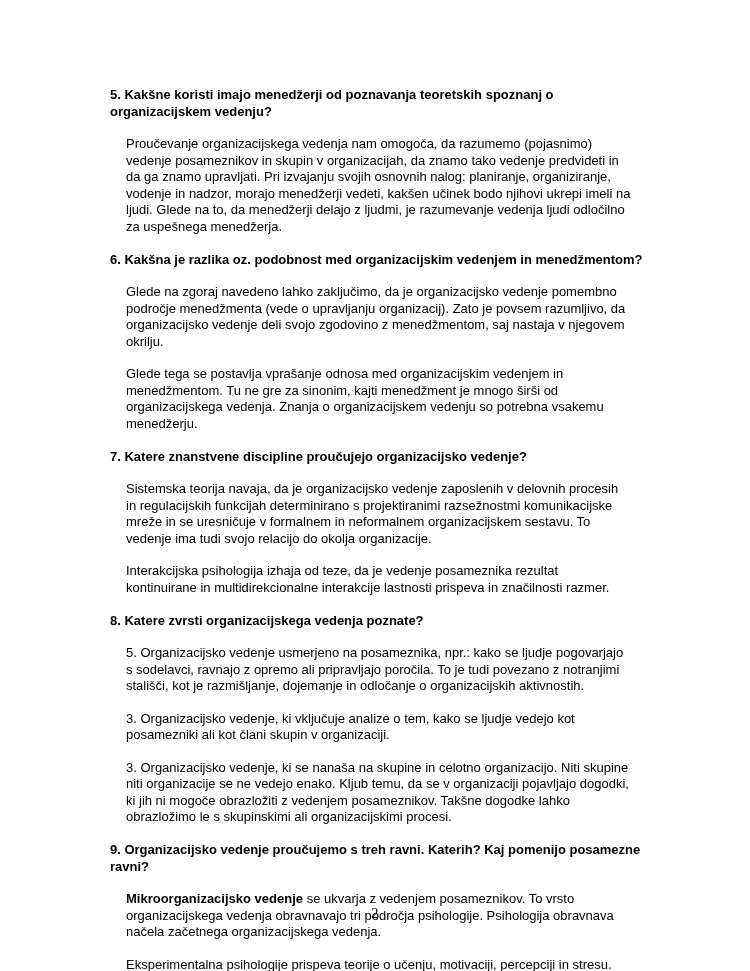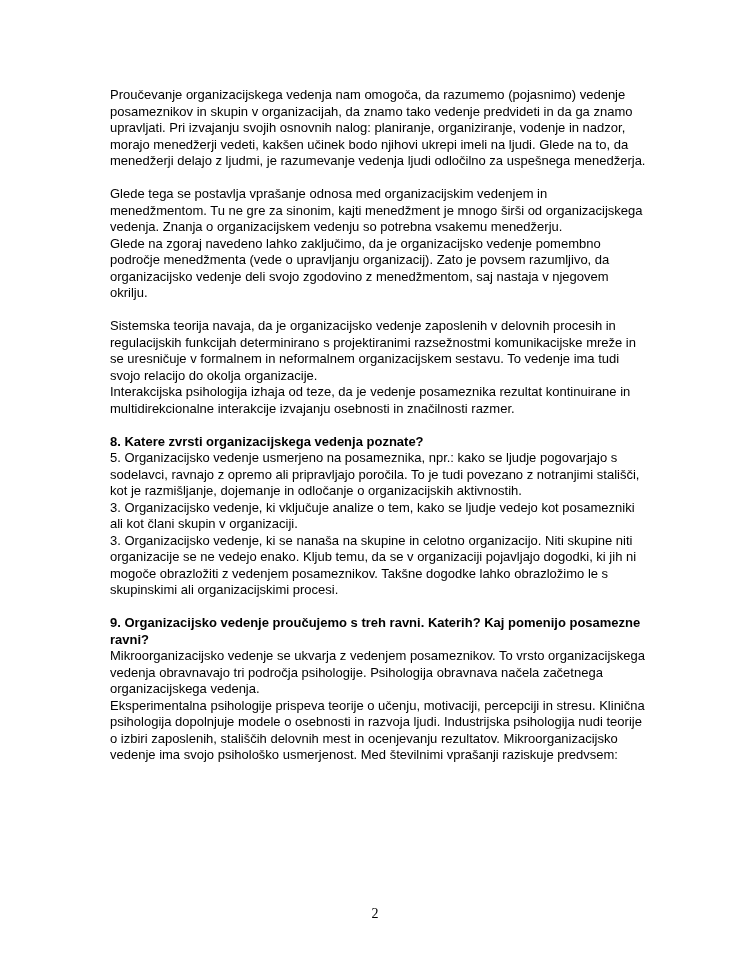--- a/index.html
+++ b/index.html
@@ -31,55 +31,58 @@
     margin-bottom: 0;
   }
   h2.question {
     font-size: 13px;
     line-height: 16.5px;
     font-weight: bold;
     margin: 0;
     padding: 0;
   }
   p.answer {
-    margin: 0;
+    margin: 16px;
     padding: 0;
   }
   .bold-term {
-    font-weight: normal;
+    font-weight: bold;
   }
   .page-footer {
     position: absolute;
     top: 905px;
     left: 0;
     width: 750px;
     text-align: center;
     font-family: "Liberation Serif", serif;
     font-size: 14px;
     line-height: 18px;
     color: #000000;
   }
 </style>
 </head>
 <body>
 
 <div class="content">
 
   <section class="qa-section">
+    <h2 class="question">5. Kakšne koristi imajo menedžerji od poznavanja teoretskih spoznanj o organizacijskem vedenju?</h2>
     <p class="answer">Proučevanje organizacijskega vedenja nam omogoča, da razumemo (pojasnimo) vedenje posameznikov in skupin v organizacijah, da znamo tako vedenje predvideti in da ga znamo upravljati. Pri izvajanju svojih osnovnih nalog: planiranje, organiziranje, vodenje in nadzor, morajo menedžerji vedeti, kakšen učinek bodo njihovi ukrepi imeli na ljudi. Glede na to, da menedžerji delajo z ljudmi, je razumevanje vedenja ljudi odločilno za uspešnega menedžerja.</p>
   </section>
 
   <section class="qa-section">
+    <h2 class="question">6. Kakšna je razlika oz. podobnost med organizacijskim vedenjem in menedžmentom?</h2>
+    <p class="answer">Glede na zgoraj navedeno lahko zaključimo, da je organizacijsko vedenje pomembno področje menedžmenta (vede o upravljanju organizacij). Zato je povsem razumljivo, da organizacijsko vedenje deli svojo zgodovino z menedžmentom, saj nastaja v njegovem okrilju.</p>
     <p class="answer">Glede tega se postavlja vprašanje odnosa med organizacijskim vedenjem in menedžmentom. Tu ne gre za sinonim, kajti menedžment je mnogo širši od organizacijskega vedenja. Znanja o organizacijskem vedenju so potrebna vsakemu menedžerju.</p>
-    <p class="answer">Glede na zgoraj navedeno lahko zaključimo, da je organizacijsko vedenje pomembno področje menedžmenta (vede o upravljanju organizacij). Zato je povsem razumljivo, da organizacijsko vedenje deli svojo zgodovino z menedžmentom, saj nastaja v njegovem okrilju.</p>
   </section>
 
   <section class="qa-section">
+    <h2 class="question">7. Katere znanstvene discipline proučujejo organizacijsko vedenje?</h2>
     <p class="answer">Sistemska teorija navaja, da je organizacijsko vedenje zaposlenih v delovnih procesih in regulacijskih funkcijah determinirano s projektiranimi razsežnostmi komunikacijske mreže in se uresničuje v formalnem in neformalnem organizacijskem sestavu. To vedenje ima tudi svojo relacijo do okolja organizacije.</p>
-    <p class="answer">Interakcijska psihologija izhaja od teze, da je vedenje posameznika rezultat kontinuirane in multidirekcionalne interakcije izvajanju osebnosti in značilnosti razmer.</p>
+    <p class="answer">Interakcijska psihologija izhaja od teze, da je vedenje posameznika rezultat kontinuirane in multidirekcionalne interakcije lastnosti prispeva in značilnosti razmer.</p>
   </section>
 
   <section class="qa-section">
     <h2 class="question">8. Katere zvrsti organizacijskega vedenja poznate?</h2>
     <p class="answer">5. Organizacijsko vedenje usmerjeno na posameznika, npr.: kako se ljudje pogovarjajo s sodelavci, ravnajo z opremo ali pripravljajo poročila. To je tudi povezano z notranjimi stališči, kot je razmišljanje, dojemanje in odločanje o organizacijskih aktivnostih.</p>
     <p class="answer">3. Organizacijsko vedenje, ki vključuje analize o tem, kako se ljudje vedejo kot posamezniki ali kot člani skupin v organizaciji.</p>
     <p class="answer">3. Organizacijsko vedenje, ki se nanaša na skupine in celotno organizacijo. Niti skupine niti organizacije se ne vedejo enako. Kljub temu, da se v organizaciji pojavljajo dogodki, ki jih ni mogoče obrazložiti z vedenjem posameznikov. Takšne dogodke lahko obrazložimo le s skupinskimi ali organizacijskimi procesi.</p>
   </section>
 
   <section class="qa-section">

